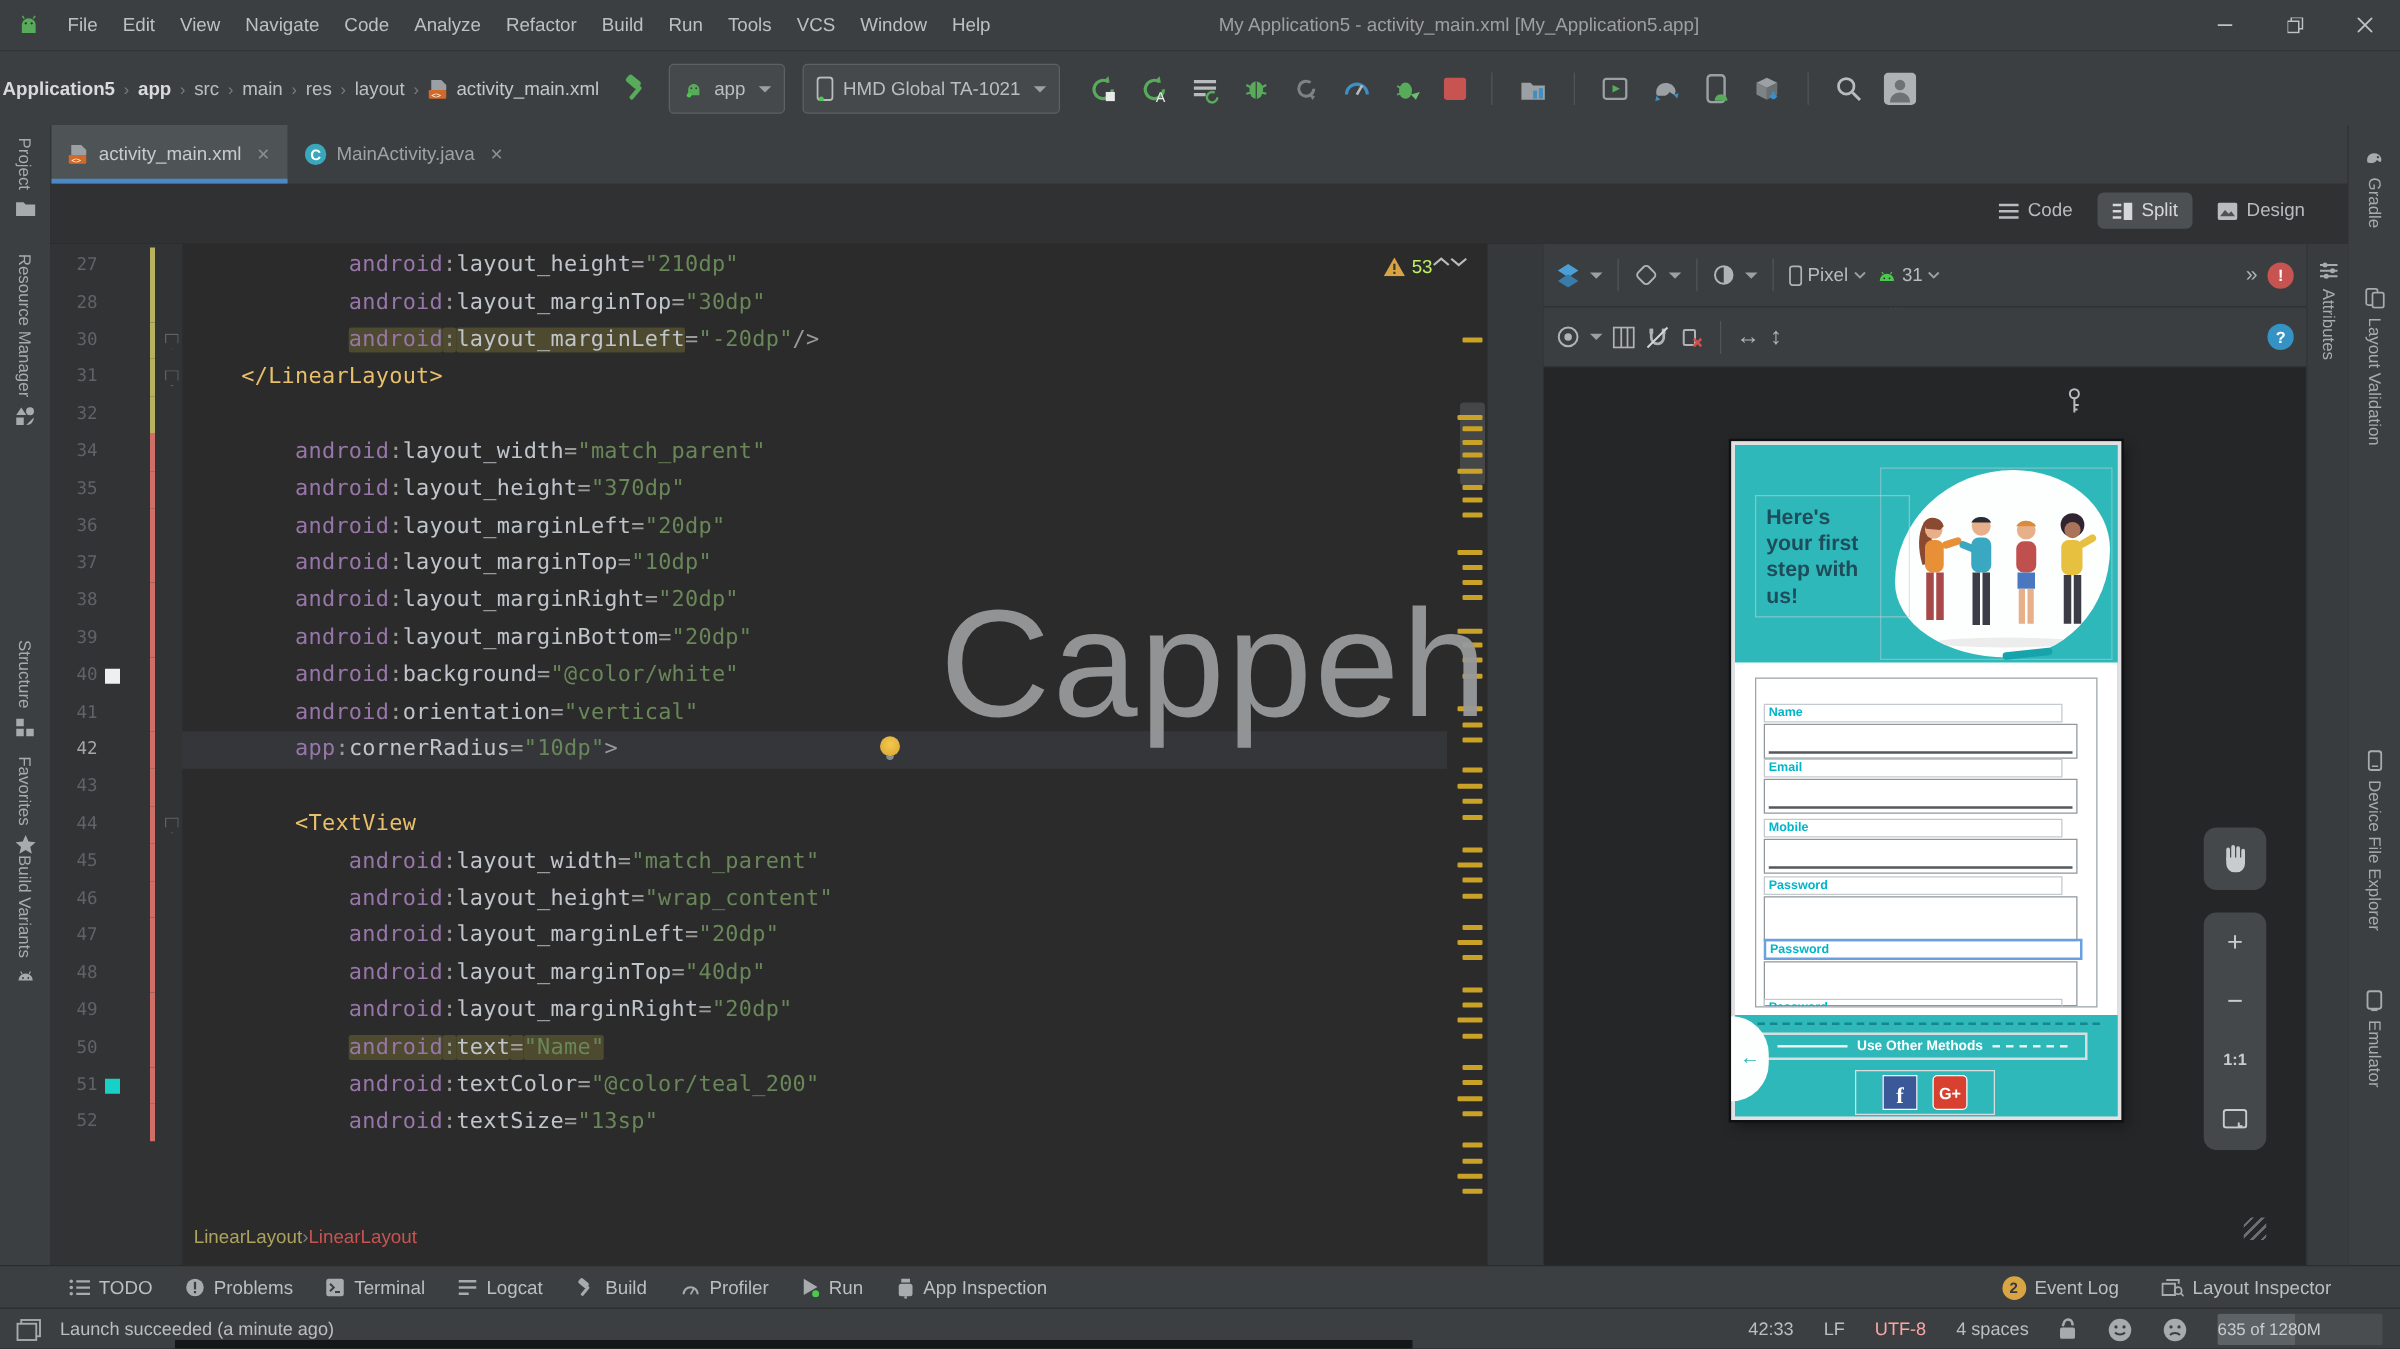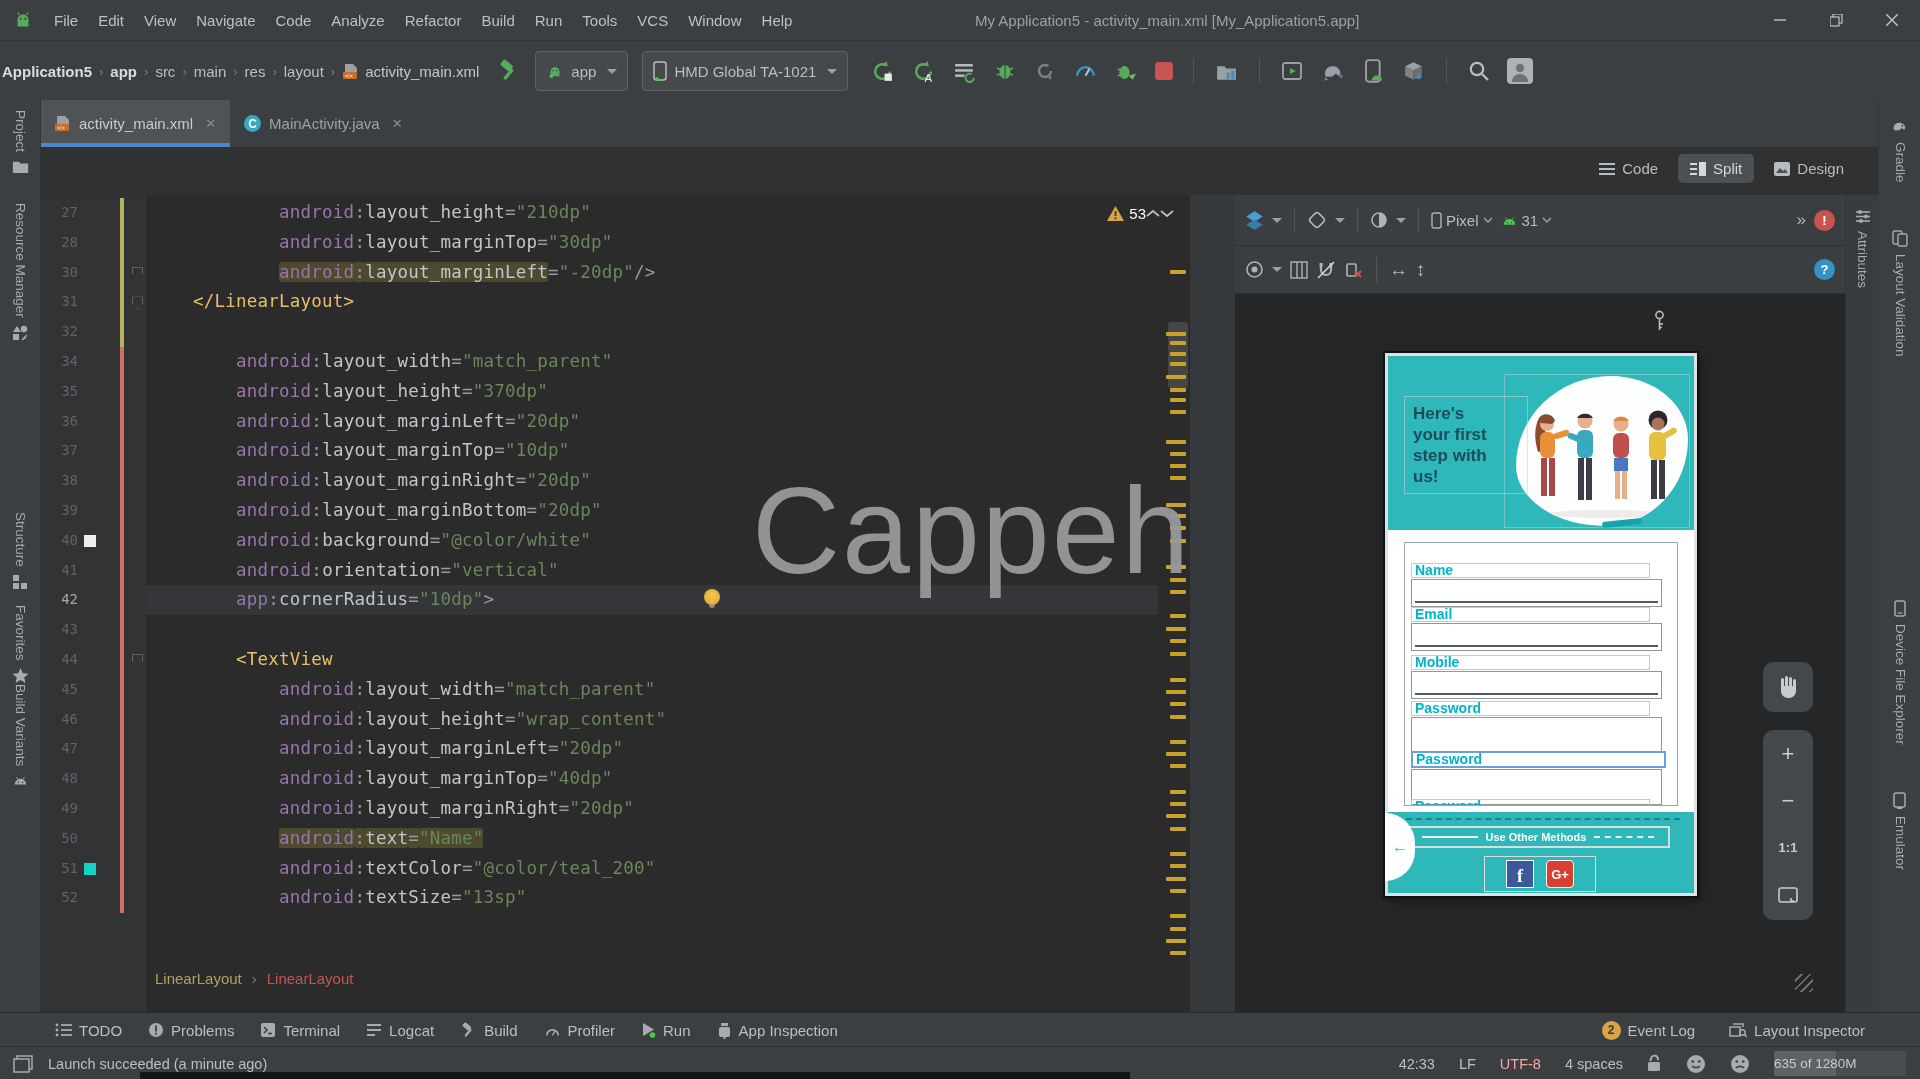--- a/index.html
+++ b/index.html
@@ -69,25 +69,25 @@
   .fold{position:absolute;left:92px;top:9px;width:9px;height:11px;border:1px solid #5f6365;
         clip-path:polygon(0 0,100% 0,100% 55%,50% 100%,0 55%)}
   .txt{position:absolute;left:110px;white-space:pre;font-family:"DejaVu Sans Mono",monospace;
        font-size:17.5px;letter-spacing:.22px}
   .txt .a{color:#9876aa}.txt .n{color:#c0c5cc}.txt .p{color:#9a9a9a}
   .txt .v{color:#6a8759}.txt .t{color:#e8bf6a}.txt .w{color:#888}
   .txt .h{background:#4d4a2f;border-radius:2px}
   .txt .tr{color:#e8bf6a;background:#4b2b2b;border-radius:2px}
   .bulb{position:absolute;left:664px;top:4px;width:16px;height:16px;border-radius:50%;
         background:radial-gradient(circle at 50% 40%,#f2c94c,#d9a232);box-shadow:0 8px 0 -5px #8a8d8f}
-  .warnsum{position:absolute;right:16px;top:10px;display:flex;align-items:center;color:#ffffff}
+  .warnsum{position:absolute;right:16px;top:10px;display:flex;align-items:flex-start;color:#bef264}
   .stripeMarks{position:absolute;right:0;top:0;width:34px;height:100%}
   .mark{position:absolute;left:14px;width:16px;height:4px;background:#c9a227;border-radius:1px}
   .thumb{position:absolute;left:12px;top:127px;width:20px;height:66px;background:#5a5d5f;opacity:.55;border-radius:3px}
-  .edcrumbs{position:absolute;left:115px;bottom:25px;display:flex;gap:10px;align-items:flex-end}
+  .edcrumbs{position:absolute;left:115px;bottom:14px;display:flex;align-items:flex-end}
   .edcrumbs .c1{color:#ada25e}.edcrumbs .c2{color:#c75450}.edcrumbs .s{color:#7b7e80}
   .watermark{position:absolute;left:712px;top:266px;font-size:122px;font-weight:normal;color:#98999b;
              letter-spacing:2px;opacity:.95;z-index:5;pointer-events:none}
   
   .design{position:absolute;left:1190px;top:195px;width:655px;height:817px;background:#26282a}
   .dtool{position:absolute;left:45px;width:610px;background:#3b3e40;border-bottom:1px solid #2c2e30;
          display:flex;align-items:center;gap:8px;padding:0 10px;box-sizing:border-box}
   .dtool1{top:0;height:51px}
   .dtool2{top:51px;height:48px}
   .ditem{display:flex;align-items:center;gap:4px;color:#b9bcbe}
@@ -105,21 +105,21 @@
              border:1px solid rgba(200,210,214,.55);
              font-weight:bold;font-size:17px;line-height:21px;color:#1d4d5b}
   .hero-box{position:absolute;left:116px;top:18px;width:184px;height:152px;border:1px solid rgba(200,210,214,.45)}
   .blob{position:absolute;left:128px;top:20px;width:172px;height:150px;background:#fdfefe;
         border-radius:55% 45% 48% 52%/60% 42% 58% 40%;overflow:hidden}
   .dash{position:absolute;left:214px;top:164px;width:40px;height:6px;background:#17a3ab;
         border-radius:3px;transform:rotate(-6deg)}
   .formarea{position:absolute;left:0;top:174px;width:100%;height:282px;background:#fff}
   .card{position:absolute;left:16px;top:12px;width:272px;height:262px;border:1px solid #9aa3a8;overflow:hidden}
   .frow{position:absolute;left:6px;width:252px}
-  .flabel{height:13px;border:1px solid #c3c9cc;font-size:14px;font-weight:bold;color:#00b5c9;
+  .flabel{height:13px;border:1px solid #c3c9cc;font-size:10px;font-weight:bold;color:#00b5c9;
           padding-left:3px;line-height:13px;width:234px}
   .flabel.hl{border:2px solid #6a9fe0;width:248px}
   .finput{margin-top:1px;height:26px;border:1.5px solid #8f979c;position:relative;width:249px}
   .finput.tall{height:34px}
   .finput .ul{position:absolute;left:3px;right:3px;bottom:3px;height:2px;background:#55595c}
   .bottomteal{position:absolute;left:0;top:456px;width:100%;height:81px;background:#2fb8ba}
   .dashrow{position:absolute;left:18px;top:6px;right:14px;border-top:2px dashed #17858d}
   .methods{position:absolute;left:18px;top:14px;width:264px;height:22px;border:2px solid #d8dde0;
            display:flex;align-items:center;justify-content:center;gap:8px;box-sizing:border-box}
   .methods .ln1{width:56px;height:2px;background:#eaf5f5}

